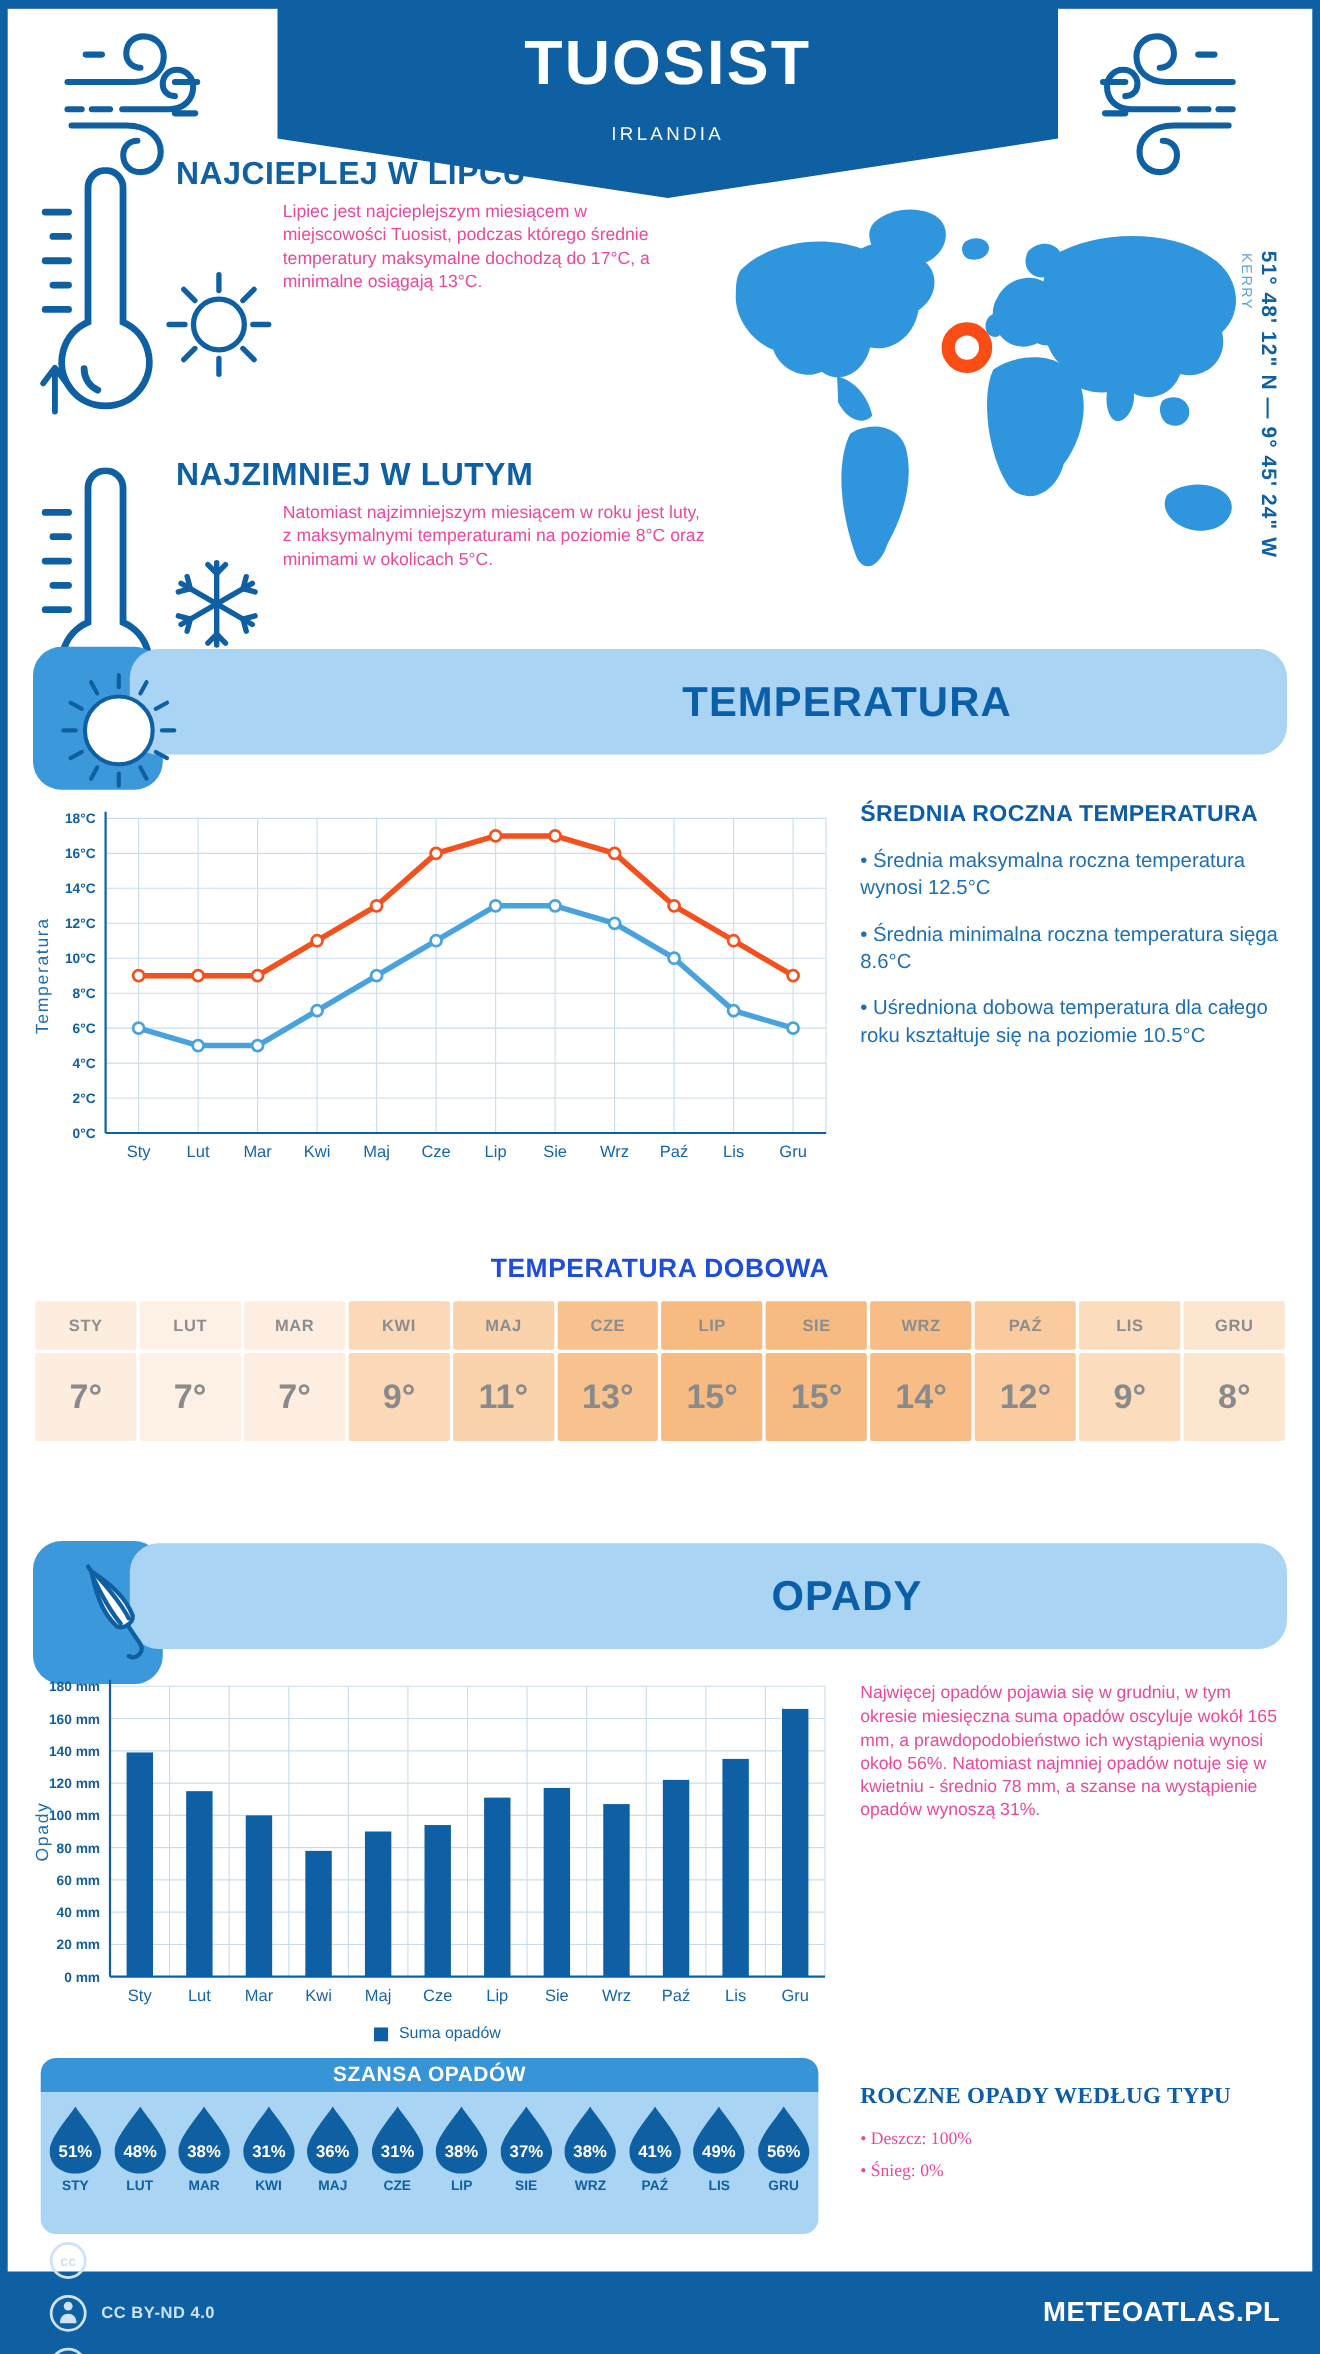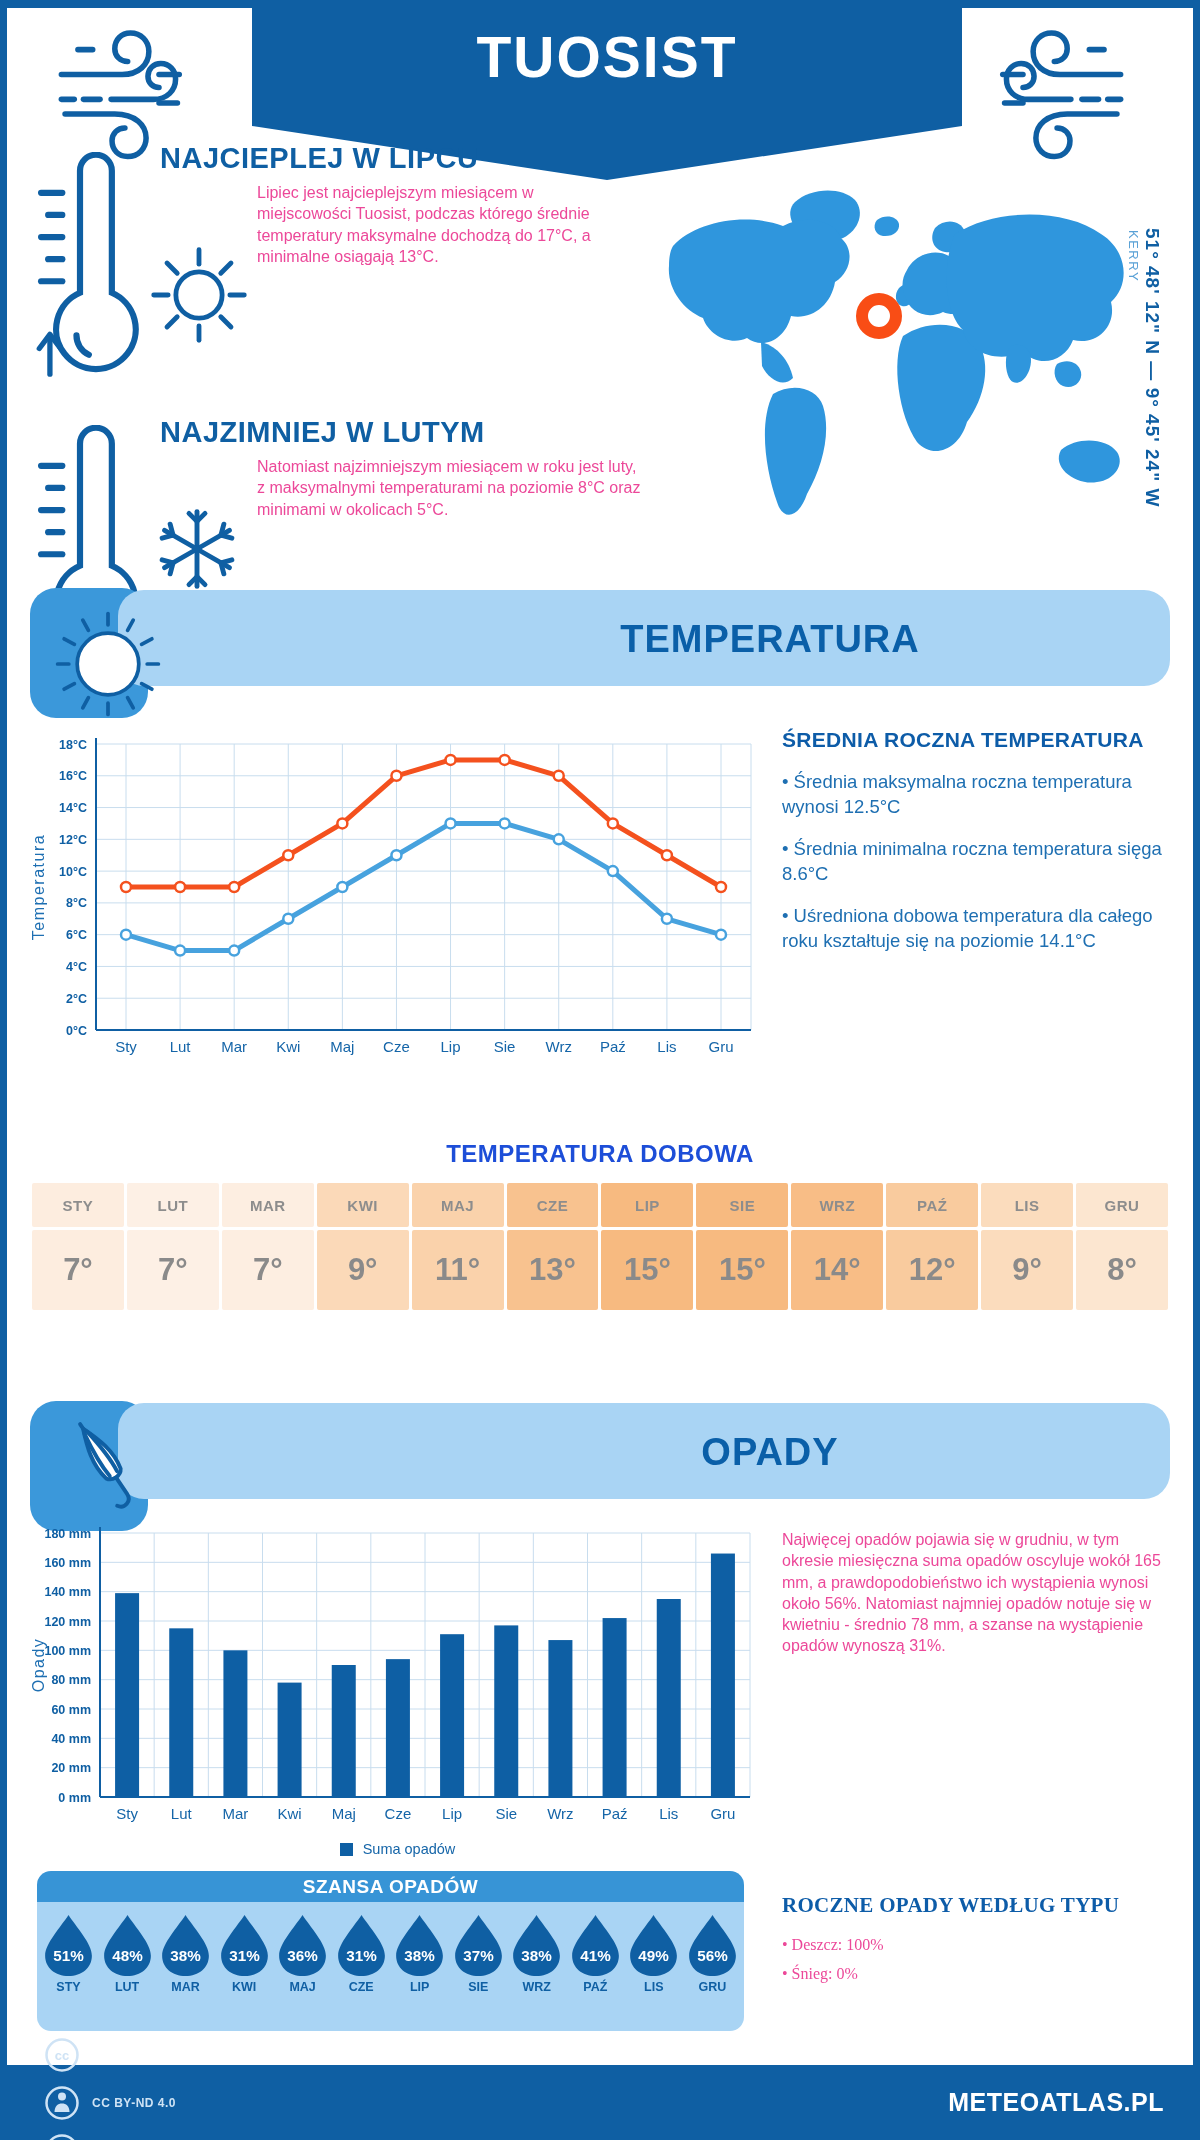--- a/index.html
+++ b/index.html
@@ -43,34 +43,35 @@
                padding:12px 8px 0 8px;box-sizing:border-box;}
   .dropcol{display:flex;flex-direction:column;align-items:center;width:47px;}
   .dropm{margin-top:3px;font-size:12.5px;font-weight:700;color:#0f5fa3;}
   
   .vert{writing-mode:vertical-rl;}
   .coords{display:block;color:#0f5fa3;font-size:19px;font-weight:700;letter-spacing:1px;}
   .kerry{display:block;color:#5aa1d6;font-size:13px;letter-spacing:1.5px;margin-top:2px;}
   
   .footer{left:0;top:2065px;width:1200px;height:75px;background:#0f5fa3;display:flex;align-items:center;}
   .cc-group{display:flex;align-items:center;gap:8px;margin-left:42px;flex-direction:column;}
-  .cc-label{color:#cfe3f5;font-size:12px;font-weight:700;letter-spacing:0.5px;margin-left:10px;}
+  .cc-label{color:#cfe3f5;font-size:15px;font-weight:700;letter-spacing:0.5px;margin-left:10px;}
   .site{margin-left:auto;margin-right:36px;color:#fff;font-size:25px;font-weight:700;letter-spacing:0.5px;}
 </style>
 </head>
 <body>
 
 <div class="page">
 
   <div class="abs edge" style="left:0;top:0;width:1200px;height:8px;"></div>
   <div class="abs edge" style="left:0;top:0;width:7px;height:2140px;"></div>
   <div class="abs edge" style="left:1193px;top:0;width:7px;height:2140px;"></div>
 
   <div class="abs banner">
     <div class="abs city">TUOSIST</div>
+    <div class="abs country">IRLANDIA</div>
   </div>
 
   <svg class="abs" style="left:38px;top:22px;" width="172" height="140" viewBox="0 0 160 152">
     <g id="wind-g" fill="none" stroke="#0f5fa3" stroke-width="6" stroke-linecap="round">
       <path d="M12 57 H78 C96 57 107 46 107 32 C107 20 98 12 87 12 C77 12 70 19 70 29 C70 37 76 43 84 43"></path>
       <path d="M66 84 H112 C127 84 136 74 136 62 C136 52 129 45 120 45 C112 45 106 51 106 59 C106 66 111 71 118 71"></path>
       <path d="M16 100 H70 C92 100 104 112 104 126 C104 138 95 146 84 146 C74 146 67 139 67 129 C67 121 73 115 81 115"></path>
       <path d="M30 30 h16"></path>
         <path d="M118 57 h22"></path>
         <path d="M12 84 h14"></path>
@@ -255,21 +256,21 @@
       <circle cx="584.8181818181818" cy="149.11111111111111" r="5" fill="#fff" stroke="#47a2de" stroke-width="2.5"></circle>
       <circle cx="638.9090909090909" cy="196.77777777777777" r="5" fill="#fff" stroke="#47a2de" stroke-width="2.5"></circle>
       <circle cx="693" cy="212.66666666666669" r="5" fill="#fff" stroke="#47a2de" stroke-width="2.5"></circle>
       <text x="16" y="165" text-anchor="middle" class="ylab" transform="rotate(-90 16 165)">Temperatura</text>
     </svg>
 
   <div class="abs" style="left:782px;top:728px;width:398px;">
     <div class="panel-head">ŚREDNIA ROCZNA TEMPERATURA</div>
     <div class="bullet">• Średnia maksymalna roczna temperatura wynosi 12.5°C</div>
     <div class="bullet">• Średnia minimalna roczna temperatura sięga 8.6°C</div>
-    <div class="bullet">• Uśredniona dobowa temperatura dla całego roku kształtuje się na poziomie 14.1°C</div>
+    <div class="bullet">• Uśredniona dobowa temperatura dla całego roku kształtuje się na poziomie 10.5°C</div>
   </div>
 
   <div class="abs daily-title" style="left:0;top:1140px;width:1200px;">TEMPERATURA DOBOWA</div>
   <div id="daily-table" class="abs dgrid" style="left:32px;top:1183px;width:1136px;">
       <div class="dcell dm" style="background: rgb(253, 237, 223);">STY</div>
       <div class="dcell dm" style="background: rgb(253, 240, 229);">LUT</div>
       <div class="dcell dm" style="background: rgb(253, 238, 225);">MAR</div>
       <div class="dcell dm" style="background: rgb(251, 217, 184);">KWI</div>
       <div class="dcell dm" style="background: rgb(250, 210, 171);">MAJ</div>
       <div class="dcell dm" style="background: rgb(248, 194, 143);">CZE</div>

